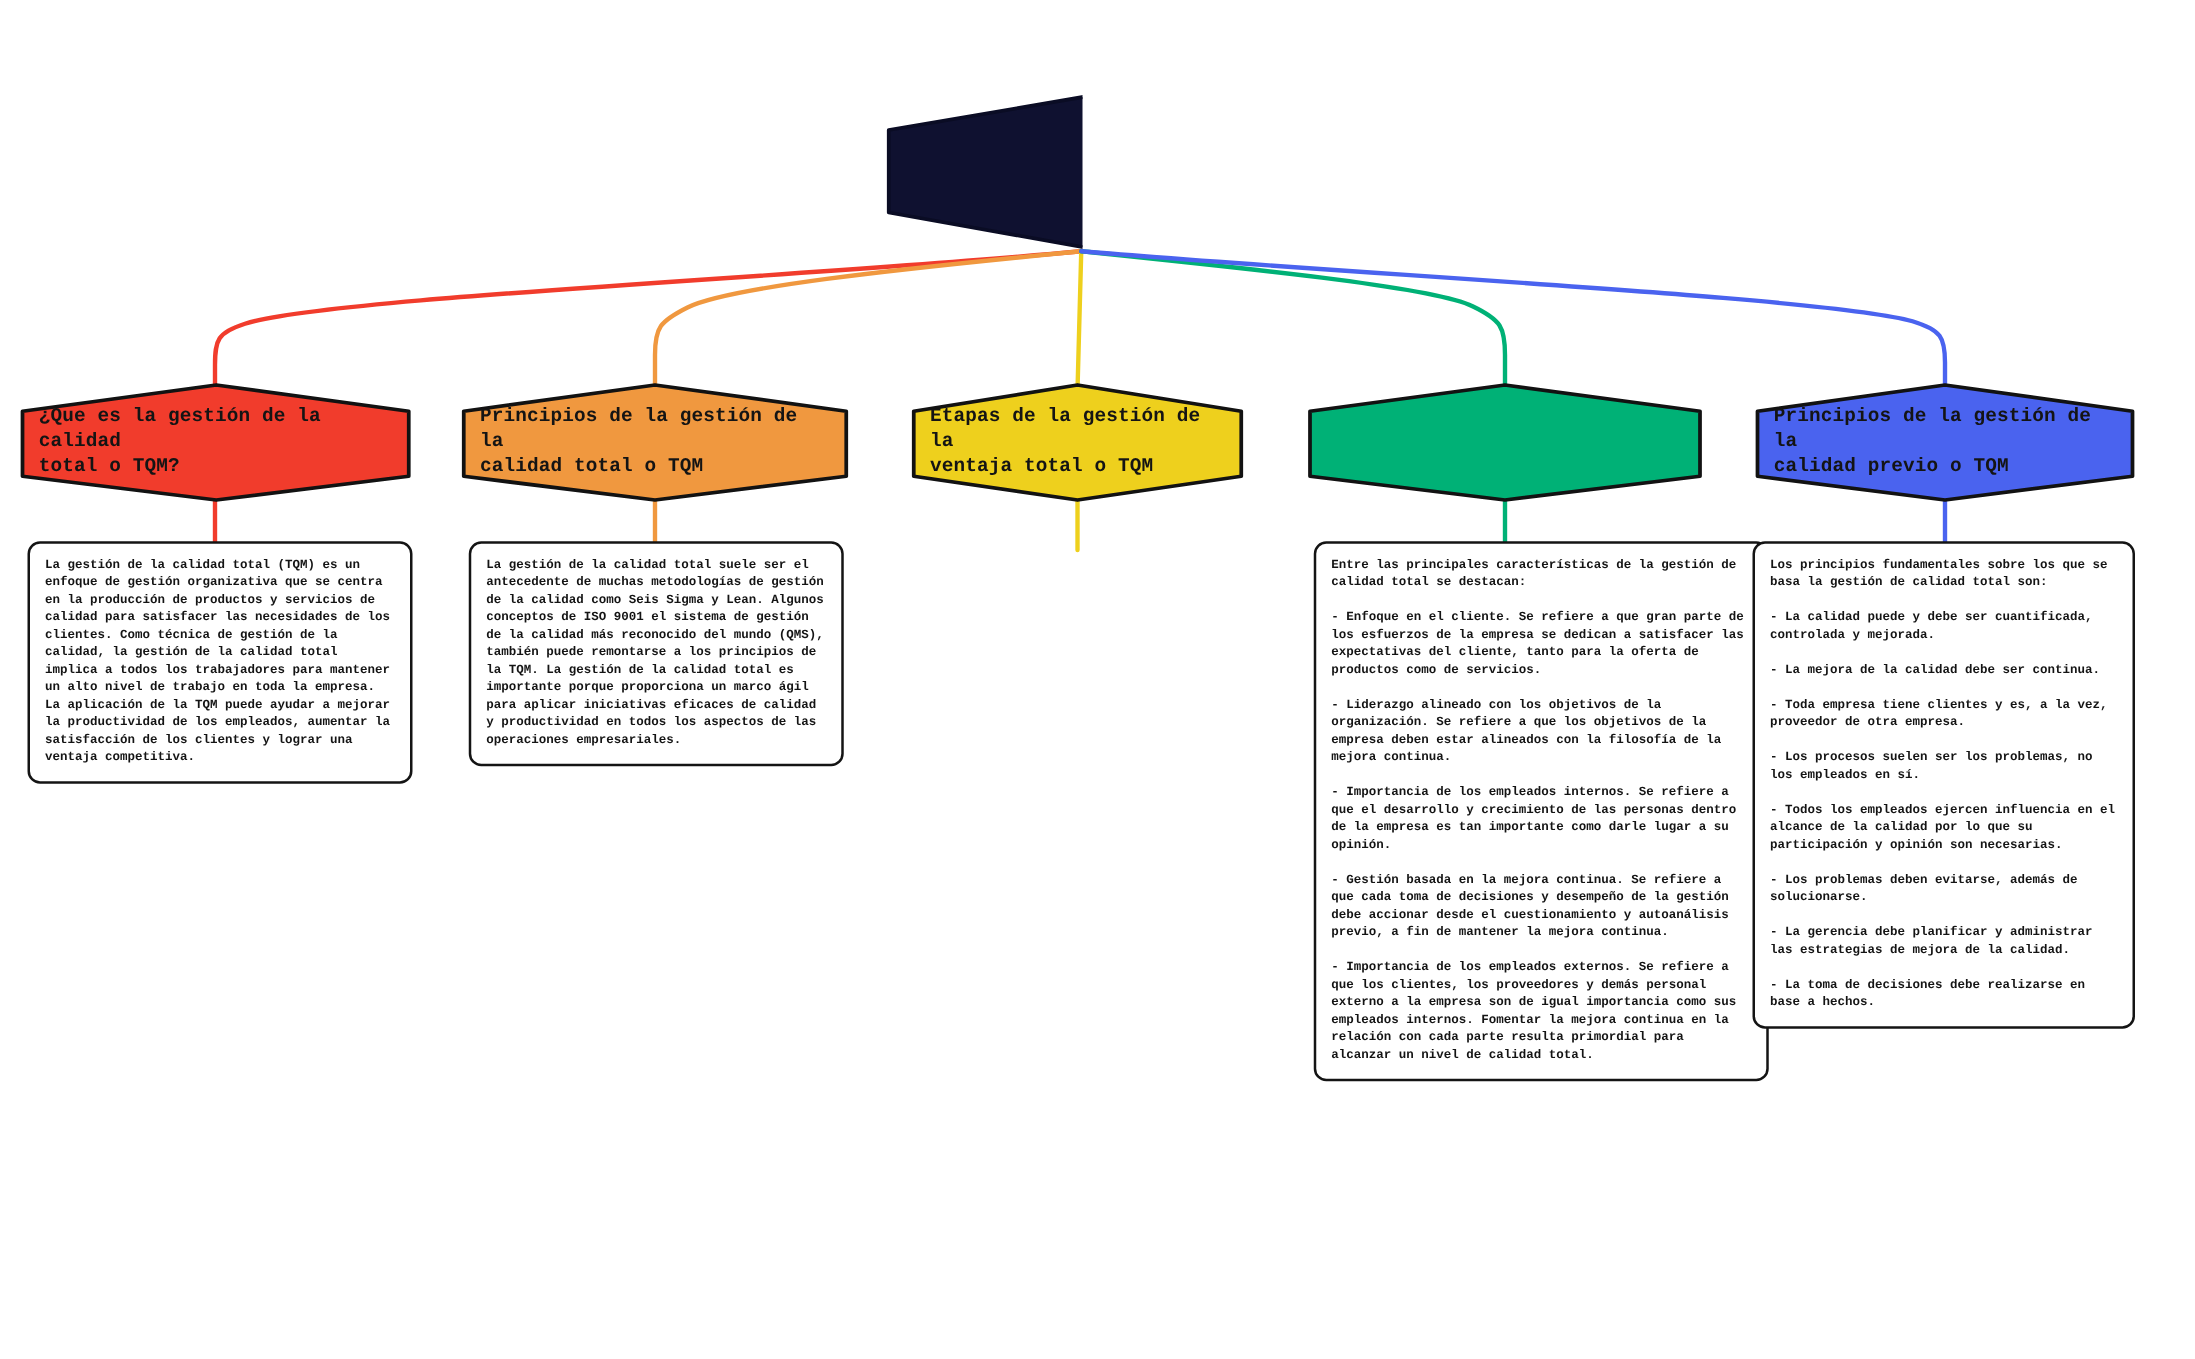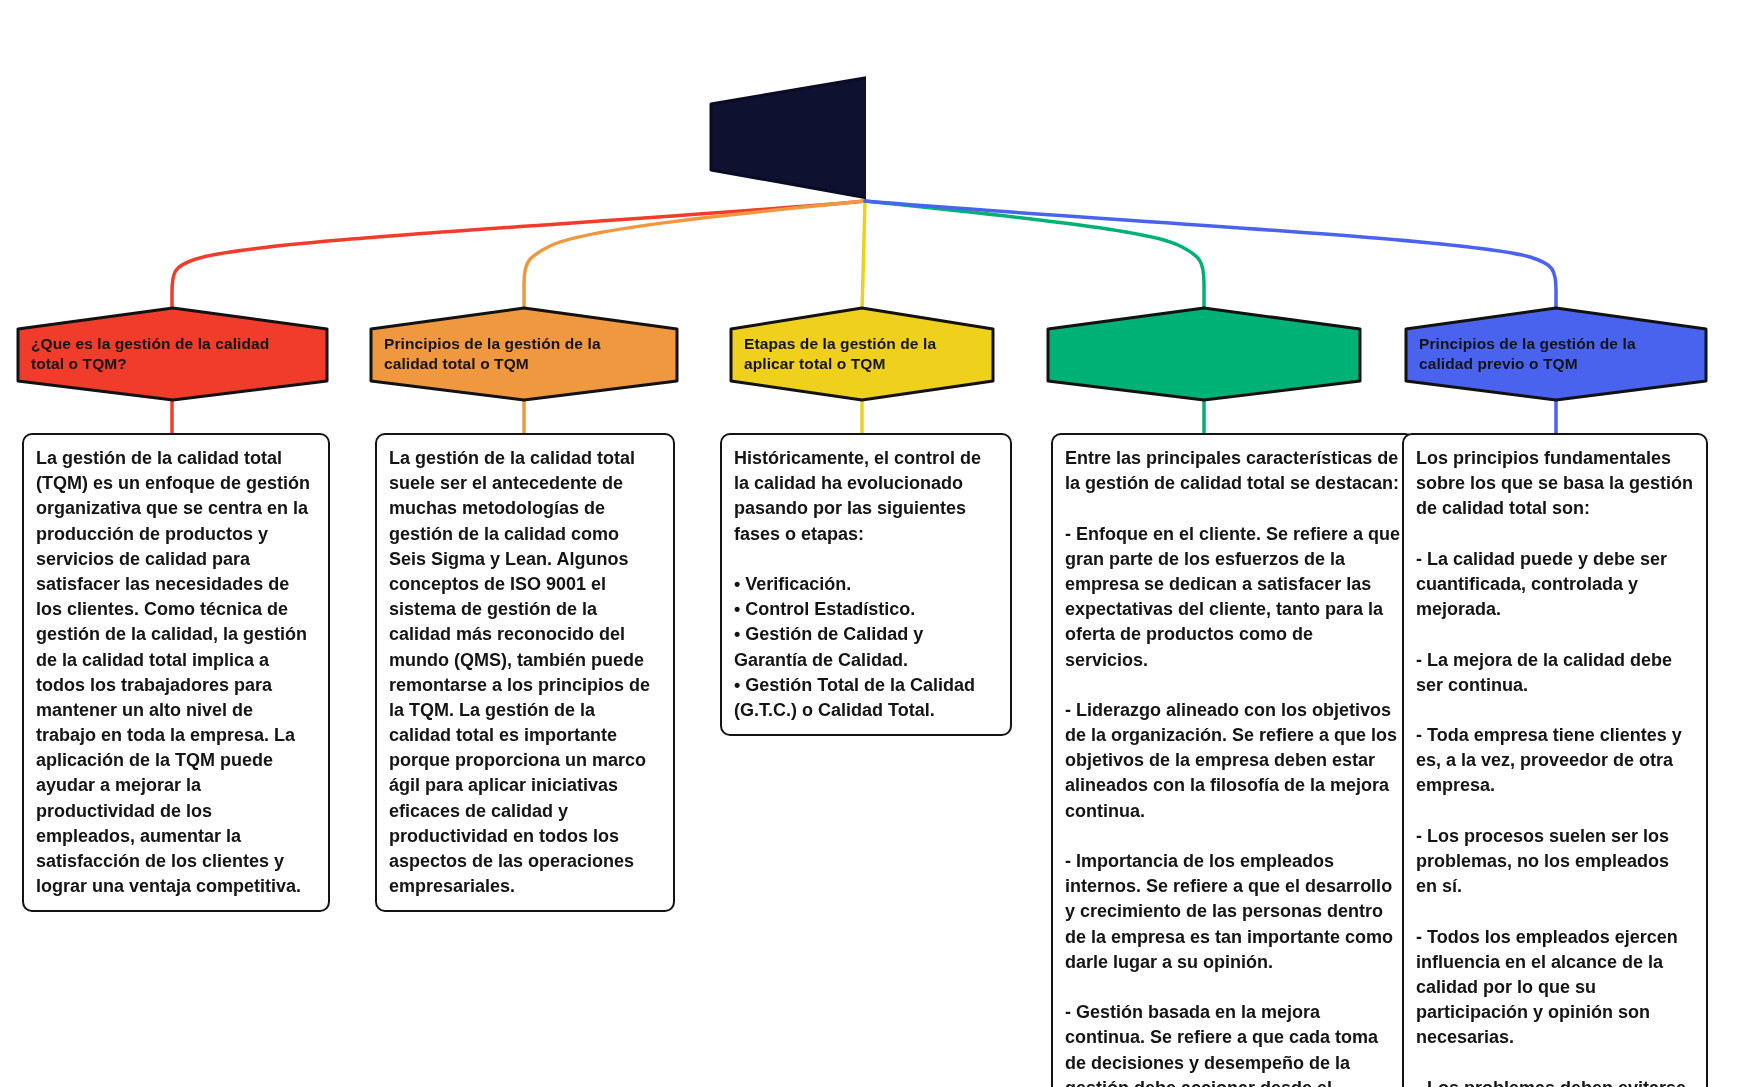--- a/index.html
+++ b/index.html
@@ -1,21 +1,21 @@
 <!DOCTYPE html>
 <html lang="es"><head>
 <meta charset="utf-8">
 <style>
   html,body{margin:0;padding:0;background:#ffffff;}
   .canvas{
     position:relative;
     width:1756px;height:1087px;
     background:#ffffff;
     overflow:hidden;
-    font-family:Liberation Sans, sans-serif;
+    font-family:Liberation Mono, monospace;
   }
   .wires{position:absolute;left:0;top:0;z-index:0;}
   .wire{fill:none;stroke-width:3.5;stroke-linecap:round;}
   .node{
     position:absolute;z-index:2;
     display:flex;align-items:center;
   }
   .node .hex{position:absolute;left:0;top:0;}
   .node .hexpoly{stroke:#121212;stroke-width:3;stroke-linejoin:round;}
   .nlabel{
@@ -31,21 +31,21 @@
     text-align:center;
     font-weight:700;font-size:23px;line-height:1.3;
     color:#ffffff;white-space:pre-line;letter-spacing:.2px;
   }
   .box{
     position:absolute;z-index:1;
     box-sizing:border-box;
     background:#ffffff;
     border:2.5px solid #141414;border-radius:10px;
     padding:11px 12px;
-    font-weight:700;font-size:18px;line-height:1.4;
+    font-weight:700;font-size:10px;line-height:1.4;
     color:#141414;white-space:pre-line;
   }
 </style>
 <title>Gestión de la calidad total</title></head>
 <body>
 
 <div class="canvas">
 
   <svg class="wires" width="1756" height="1087" viewBox="0 0 1756 1087">
     <path class="wire" d="M865 201 C640 222 262 238 196 259 C174 266 172 272 172 292 L172 312" stroke="#f13c2c"></path>
@@ -84,28 +84,22 @@
     <span class="nlabel">Principios de la gestión de la
 calidad total o TQM</span>
   </div>
   <div class="box" style="left:375px;top:433px;width:300px">La gestión de la calidad total suele ser el antecedente de muchas metodologías de gestión de la calidad como Seis Sigma y Lean. Algunos conceptos de ISO 9001 el sistema de gestión de la calidad más reconocido del mundo (QMS), también puede remontarse a los principios de la TQM. La gestión de la calidad total es importante porque proporciona un marco ágil para aplicar iniciativas eficaces de calidad y productividad en todos los aspectos de las operaciones empresariales.</div>
 
   <div class="node" style="left:728px;top:303px;width:268px;height:102px">
     <svg class="hex" width="268" height="102">
       <polygon class="hexpoly" points="3,26 134,5 265,26 265,78 134,97 3,78" fill="#eed01d"></polygon>
     </svg>
     <span class="nlabel">Etapas de la  gestión de la
-aplicar total o TQM</span>
+ventaja total o TQM</span>
   </div>
-  <div class="box" style="left:720px;top:433px;width:292px">Históricamente, el control de la calidad ha evolucionado pasando por las siguientes fases o etapas:
-
-• Verificación.
-• Control Estadístico.
-• Gestión de Calidad y Garantía de Calidad.
-• Gestión Total de la Calidad (G.T.C.) o Calidad Total.</div>
 
   <div class="node" style="left:1045px;top:303px;width:318px;height:102px">
     <svg class="hex" width="318" height="102">
       <polygon class="hexpoly" points="3,26 159,5 315,26 315,78 159,97 3,78" fill="#00b176"></polygon>
     </svg>
   </div>
   <div class="box" style="left:1051px;top:433px;width:364px">Entre las principales características de la gestión de calidad total se destacan:
 
 - Enfoque en el cliente. Se refiere a que gran parte de los esfuerzos de la empresa se dedican a satisfacer las expectativas del cliente, tanto para la oferta de productos como de servicios.
 

